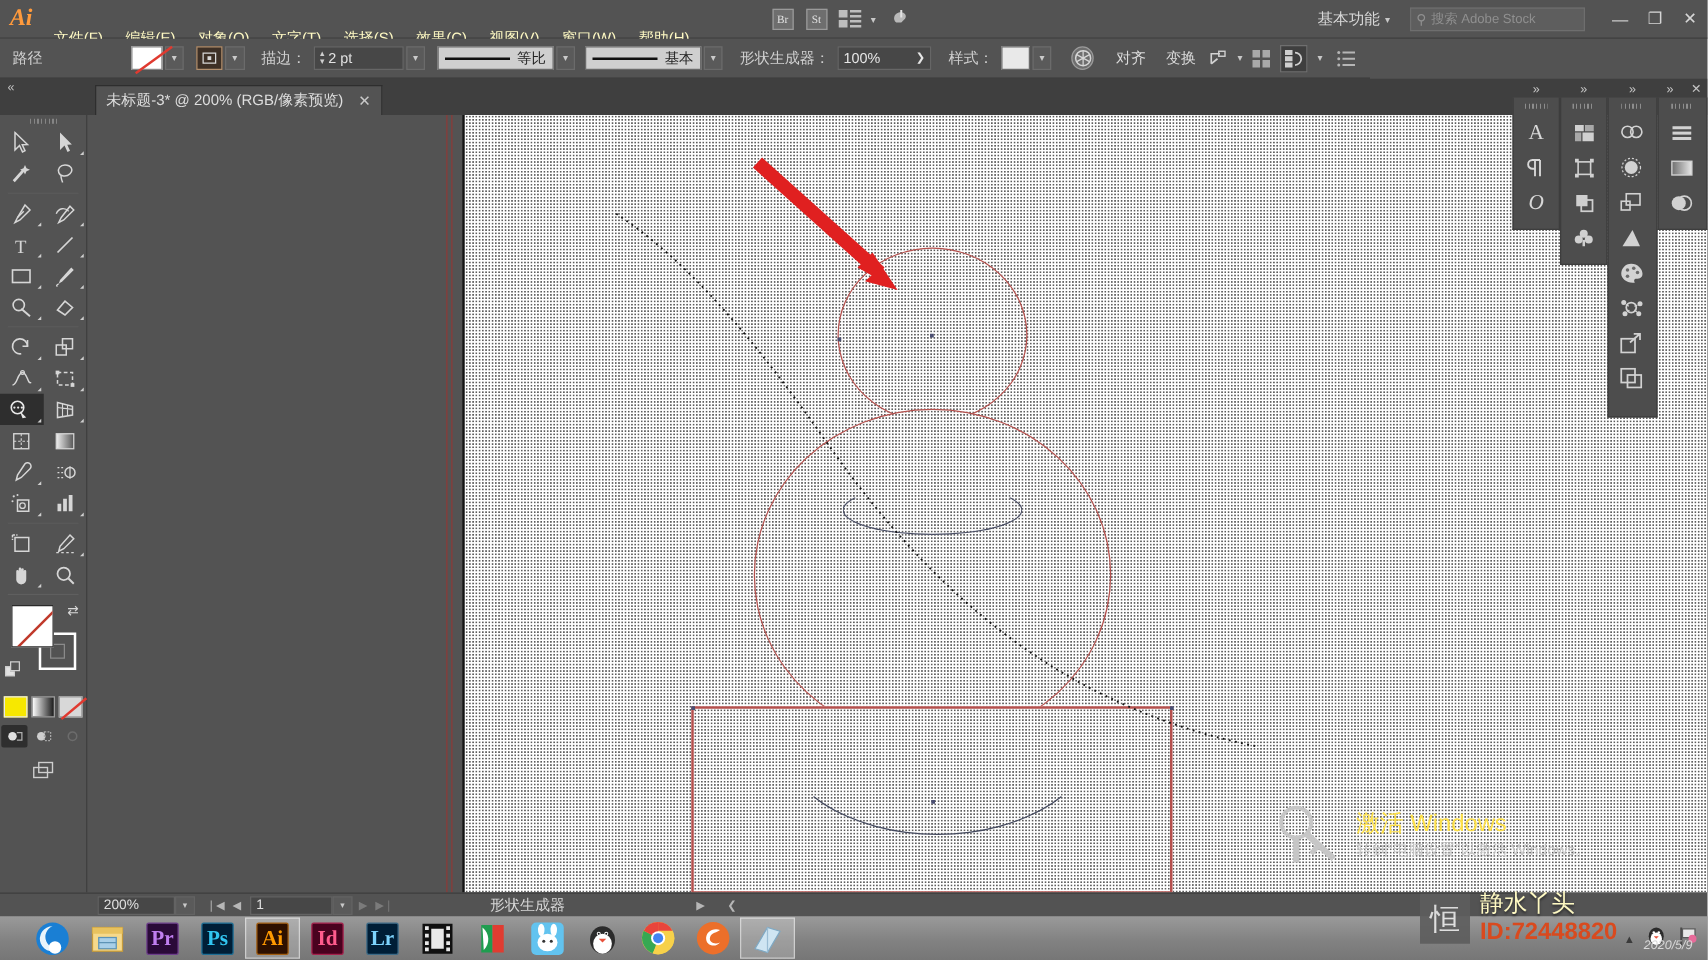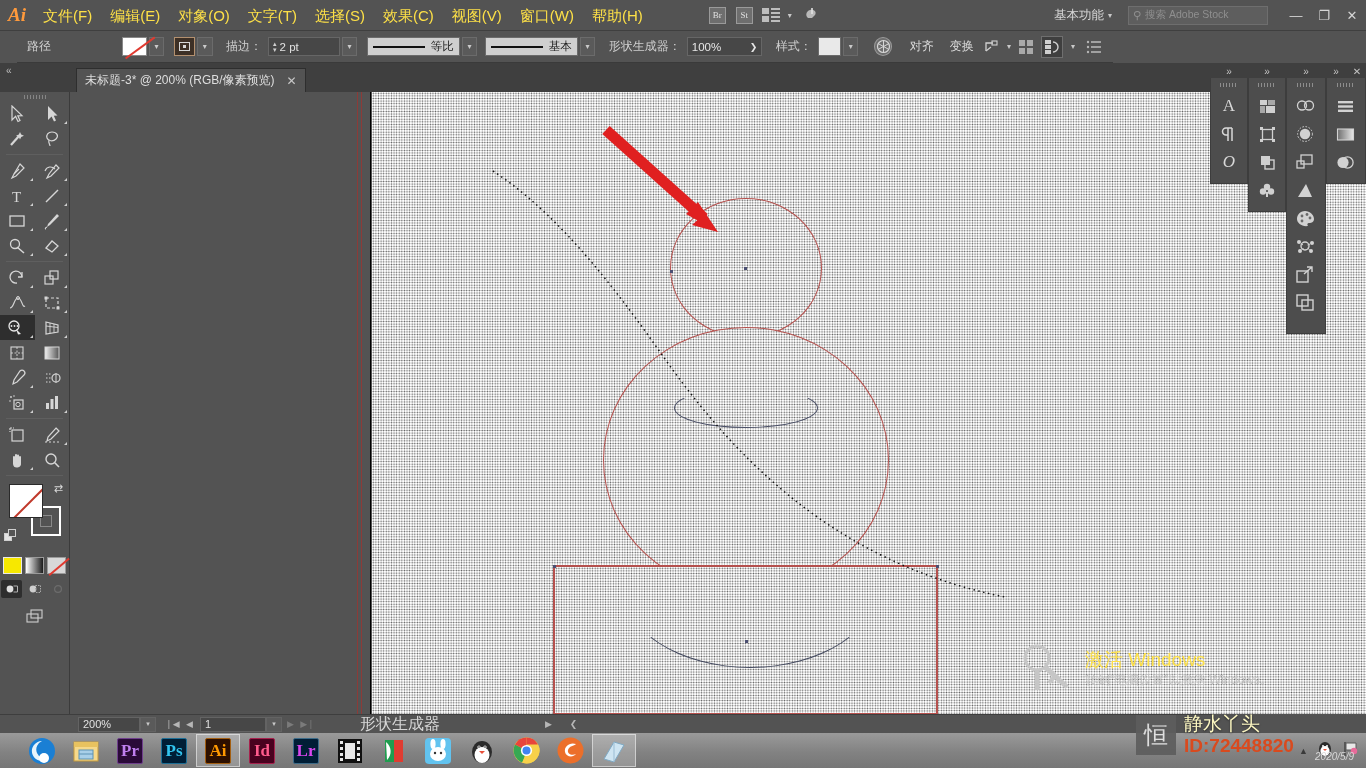--- a/index.html
+++ b/index.html
@@ -18,21 +18,21 @@
     position:absolute; left:0; top:0; width:1366px; height:31px;
     background:#535353; display:flex; align-items:center;
     border-bottom:1px solid #3f3f3f;
   }
   .ai-logo{
     width:34px; height:31px; display:flex; align-items:center; justify-content:center;
     color:#ff9a3c; font-size:19px; font-weight:bold; font-style:italic;
     font-family:"Liberation Serif", serif;
   }
   .menu-item{
-    padding:0 9px; height:31px; line-height:31px; color:#fde047; font-size:15px;
+    padding:16px 9px; height:31px; line-height:31px; color:#fef9c3; font-size:12px;
     white-space:nowrap; cursor:default;
   }
   .mb-right{ margin-left:auto; display:flex; align-items:center; height:31px; }
   .sq-badge{
     width:17px;height:17px;border:1px solid #9a9a9a;background:#6e6e6e;
     display:flex;align-items:center;justify-content:center;font-size:9px;color:#e0e0e0;
     margin:0 5px; font-family:"Liberation Serif",serif;
   }
   .grid-icon{ width:18px;height:14px;margin:0 4px; position:relative; }
   .grid-icon i{ position:absolute; background:#bdbdbd; display:block; }
@@ -43,21 +43,21 @@
     width:140px;height:19px;background:#5e5e5e;border:1px solid #6e6e6e;
     margin-left:12px;display:flex;align-items:center;padding:0 4px;color:#8f8f8f;font-size:10.5px;
   }
   .win-btns{ display:flex; margin-left:14px; }
   .win-btn{ width:28px;height:31px;display:flex;align-items:center;justify-content:center;color:#d5d5d5;font-size:13px;}
 
   
   .optbar{
     position:absolute;left:0;top:31px;width:1096px;height:32px;
     background:#535353;border-bottom:1px solid #3a3a3a;
-    display:flex;align-items:center;padding-left:10px;margin-left:17px;
+    display:flex;align-items:center;padding-left:10px;
   }
   .opt-label{ color:#cfcfcf;font-size:12px;margin-right:6px;white-space:nowrap;}
   .swatch-none{
     width:26px;height:19px;background:#fff;border:1px solid #888;position:relative;
   }
   .swatch-none:after{
     content:"";position:absolute;left:-1px;top:50%;width:36px;height:1.6px;background:#e03a30;
     transform:rotate(-36deg);transform-origin:center;
   }
   .swatch-stroke{
@@ -246,21 +246,21 @@
     display:flex;align-items:center;padding-left:4px;color:#e0e0e0;font-size:11px;
   }
   .mini-dd{ width:16px;height:15px;background:#5a5a5a;border:1px solid #636363;
     display:flex;align-items:center;justify-content:center;font-size:7px;color:#c9c9c9;}
   .navbtn{ width:17px;height:15px;display:flex;align-items:center;justify-content:center;color:#b6b6b6;font-size:9px;}
   .navbtn.dim{ color:#7b7b7b; }
   .pagefield{
     width:66px;height:15px;background:#474747;border:1px solid #636363;
     display:flex;align-items:center;padding-left:4px;color:#e0e0e0;font-size:11px;margin-left:2px;
   }
-  .stat-tool{ margin-left:44px;font-size:16px;color:#d6d6d6; }
+  .stat-tool{ margin-left:76px;font-size:12px;color:#d6d6d6; }
 
   
   .taskbar{
     position:absolute;left:0;top:733px;width:1366px;height:35px;
     background:linear-gradient(to bottom,#9a9a9a,#828282 55%,#767676);
     display:flex;align-items:center;
   }
   .tbicon{
     width:44px;height:33px;display:flex;align-items:center;justify-content:center;position:relative;
   }
@@ -942,21 +942,21 @@
     <div class="tbicon">
       <div class="adobe-ic" style="background:#001e36;color:#31c5f0;border:1px solid #1d6f96">Ps</div>
     </div>
     <div class="tbicon open">
       <div class="adobe-ic" style="background:#2d1000;color:#ff9a00;border:1px solid #a35f12">Ai</div>
     </div>
     <div class="tbicon">
       <div class="adobe-ic" style="background:#49021f;color:#ff5c8d;border:1px solid #a6214d">Id</div>
     </div>
     <div class="tbicon">
-      <div class="adobe-ic" style="background:#001e36;color:#d946ef;border:1px solid #3c6b88">Lr</div>
+      <div class="adobe-ic" style="background:#001e36;color:#7dd3fc;border:1px solid #3c6b88">Lr</div>
     </div>
 
     <div class="tbicon">
       <svg width="26" height="26" viewBox="0 0 26 26">
         <rect x="1" y="1" width="24" height="24" fill="#101010"></rect>
         <g fill="#e8e8e8">
           <rect x="3" y="3" width="3" height="3"></rect>
             <rect x="3" y="9" width="3" height="3"></rect>
             <rect x="3" y="15" width="3" height="3"></rect>
             <rect x="3" y="20" width="3" height="3"></rect>

